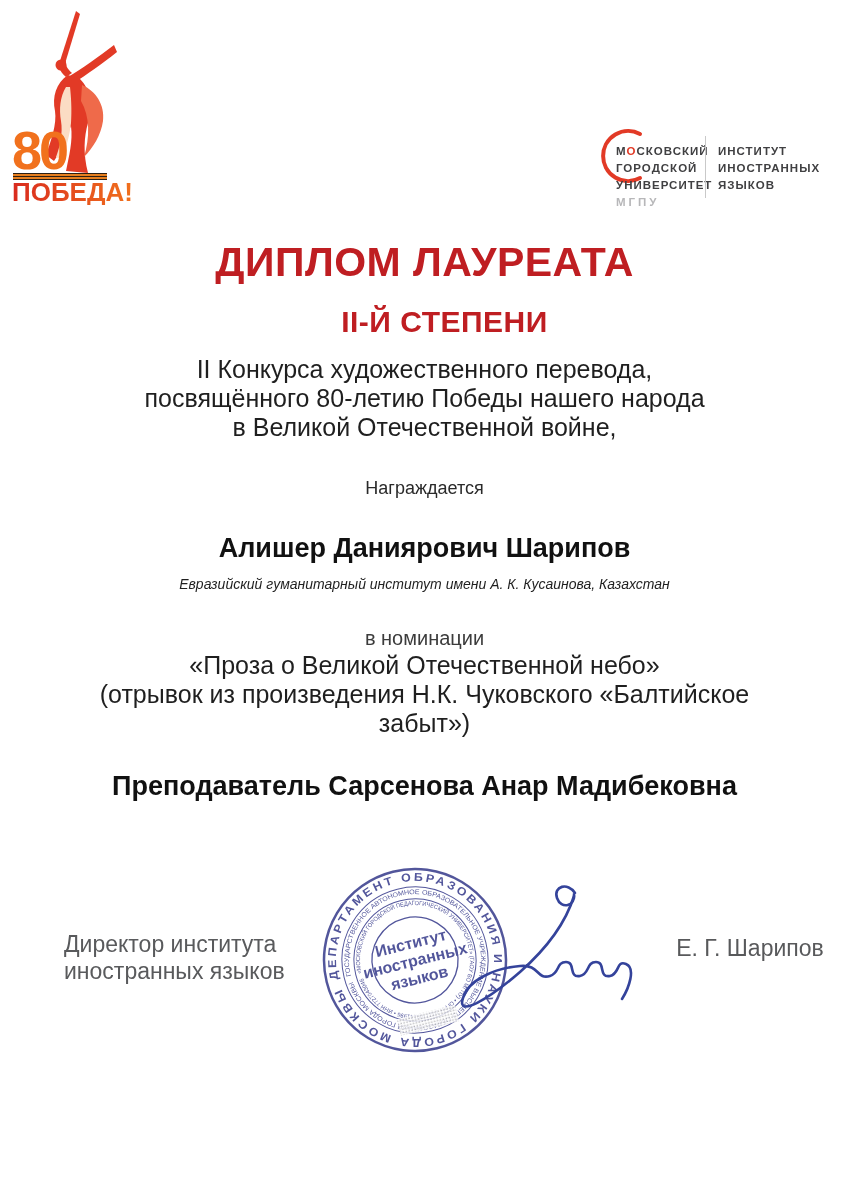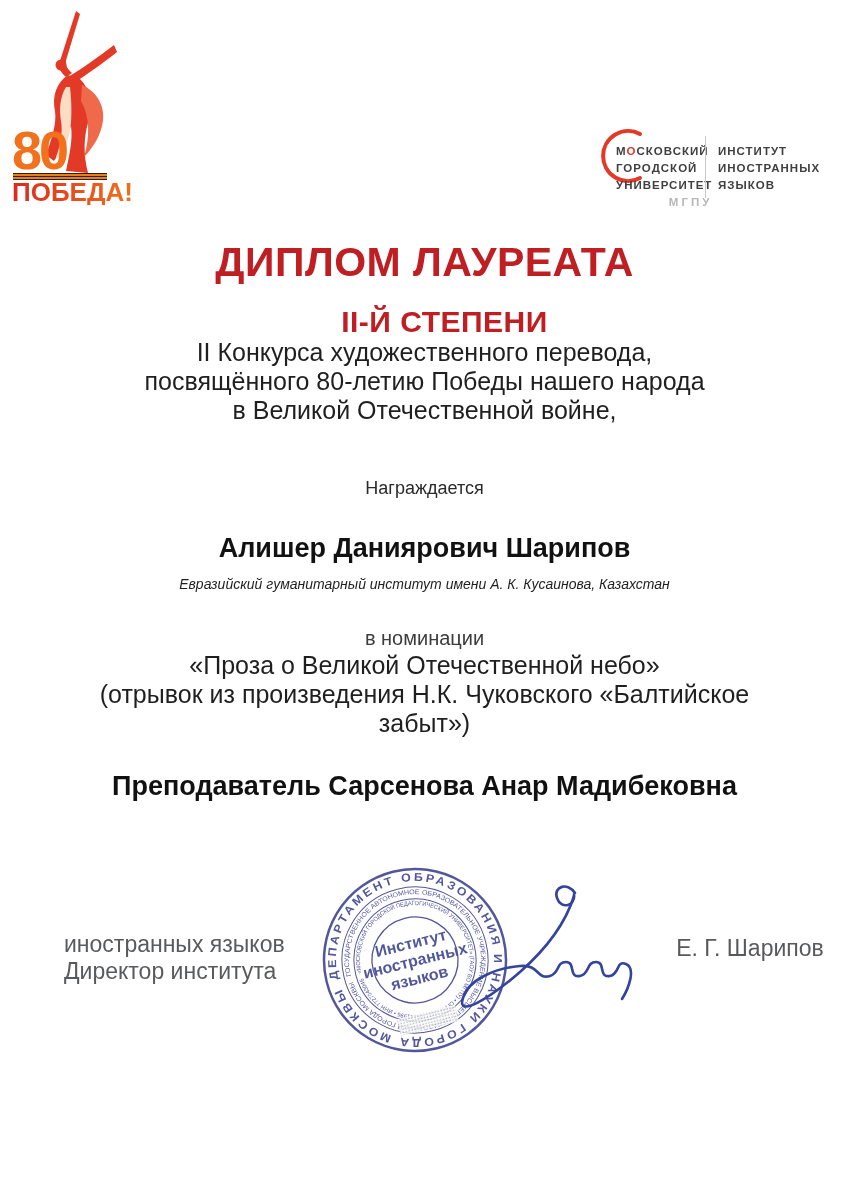--- a/index.html
+++ b/index.html
@@ -28,29 +28,29 @@
     font-weight:800; letter-spacing:0px; z-index:2;
     background:linear-gradient(90deg,#d92b1f,#f1711d);
     -webkit-background-clip:text; background-clip:text; color:#e8461f;
     -webkit-text-fill-color:transparent;
   }
 
   
   .uni-logo { left:596px; top:118px; width:215px; height:95px; font-size:11.5px; }
   .uni-arc { position:absolute; left:2px; top:2px; width:60px; height:70px; }
   .uni-left { position:absolute; left:20px; top:22px; font-weight:bold; color:#404042; letter-spacing:1px; line-height:17px; }
-  .uni-abbr { color:#b7b7b9; letter-spacing:3px; font-weight:bold;text-align:right; }
+  .uni-abbr { color:#b7b7b9; letter-spacing:3px; font-weight:bold; }
   .uni-o-red { color:#e23a26; }
   .uni-divider { position:absolute; left:109px; top:15px; width:1px; height:62px; background:#c9c9c9; }
   .uni-right { position:absolute; left:122px; top:22px; font-weight:bold; color:#404042; letter-spacing:1px; line-height:17px; }
 
   
   .title1 { top:236px; font-size:41px; font-weight:bold; color:#bf1e22; letter-spacing:0.5px; }
   .title2 { top:302px; font-size:30px; font-weight:bold; color:#bf1e22; letter-spacing:0.5px;padding-left:40px; }
-  .contest { top:335px; font-size:25px; line-height:29px; color:#1f1f1f; }
+  .contest { top:352px; font-size:25px; line-height:29px; color:#1f1f1f; }
   .award-label { top:475px; font-size:18px; color:#2a2a2a; }
   .recipient { top:530px; font-size:27px; font-weight:bold; color:#111; }
   .affiliation { top:573px; font-size:14px; font-style:italic; color:#1f1f1f; }
   .nom-label { top:624px; font-size:20px; color:#3c3c3c; }
   .nomination { top:648px; font-size:25px; line-height:29px; color:#1f1f1f; }
   .teacher { top:768px; font-size:27px; font-weight:bold; color:#111; }
 
   
   .director { left:64px; top:928px; font-size:23px; line-height:27px; color:#595a5c; text-align:left; }
   .stamp-svg { left:319px; top:861px; width:192px; height:192px; opacity:0.88; }
@@ -118,22 +118,22 @@
   <div class="abs centered nom-label">в номинации</div>
   <div class="abs centered nomination">
     <div>«Проза о Великой Отечественной небо»</div>
     <div>(отрывок из произведения Н.К. Чуковского «Балтийское</div>
     <div>забыт»)</div>
   </div>
 
   <div class="abs centered teacher">Преподаватель Сарсенова Анар Мадибековна</div>
 
   <div class="abs director">
+    <div>Директор института</div>
     <div>иностранных языков</div>
-    <div>Директор института</div>
   </div>
 
   <svg class="abs stamp-svg" viewBox="0 0 192 192">
     <defs>
       <path id="rOuter" d="M 17,96 A 79,79 0 1 1 175,96 A 79,79 0 1 1 17,96"></path>
       <path id="rMiddle" d="M 30,96 A 66,66 0 1 1 162,96 A 66,66 0 1 1 30,96"></path>
       <path id="rInner" d="M 41,96 A 55,55 0 1 1 151,96 A 55,55 0 1 1 41,96"></path>
       <pattern id="dots" width="3" height="3" patternUnits="userSpaceOnUse">
         <rect width="3" height="3" fill="#ffffff"></rect>
         <circle cx="1.2" cy="1.2" r="0.8" fill="#8f8f93"></circle>

